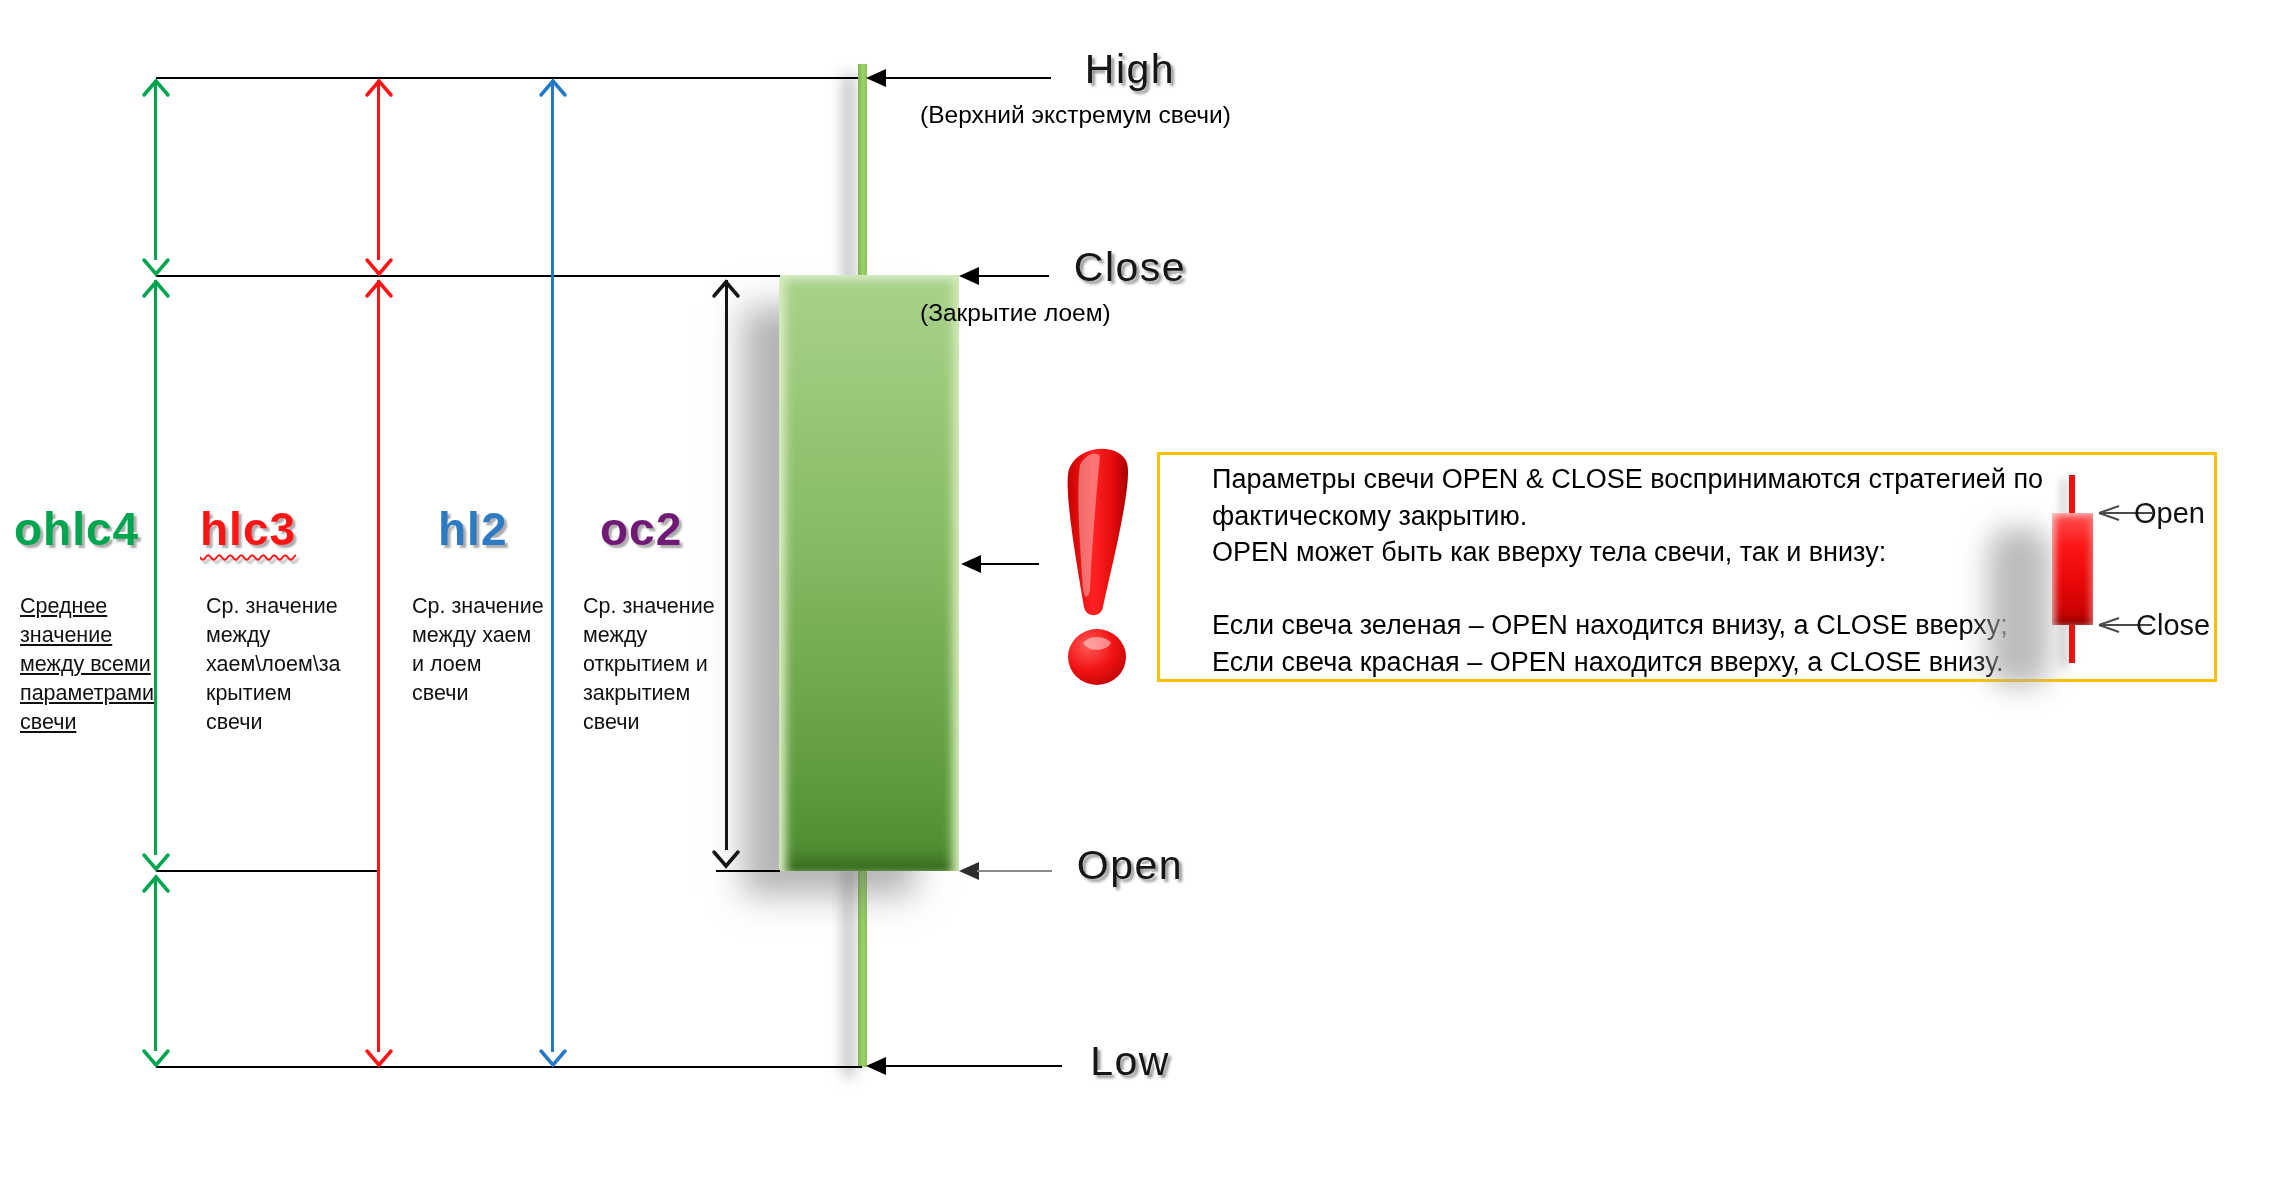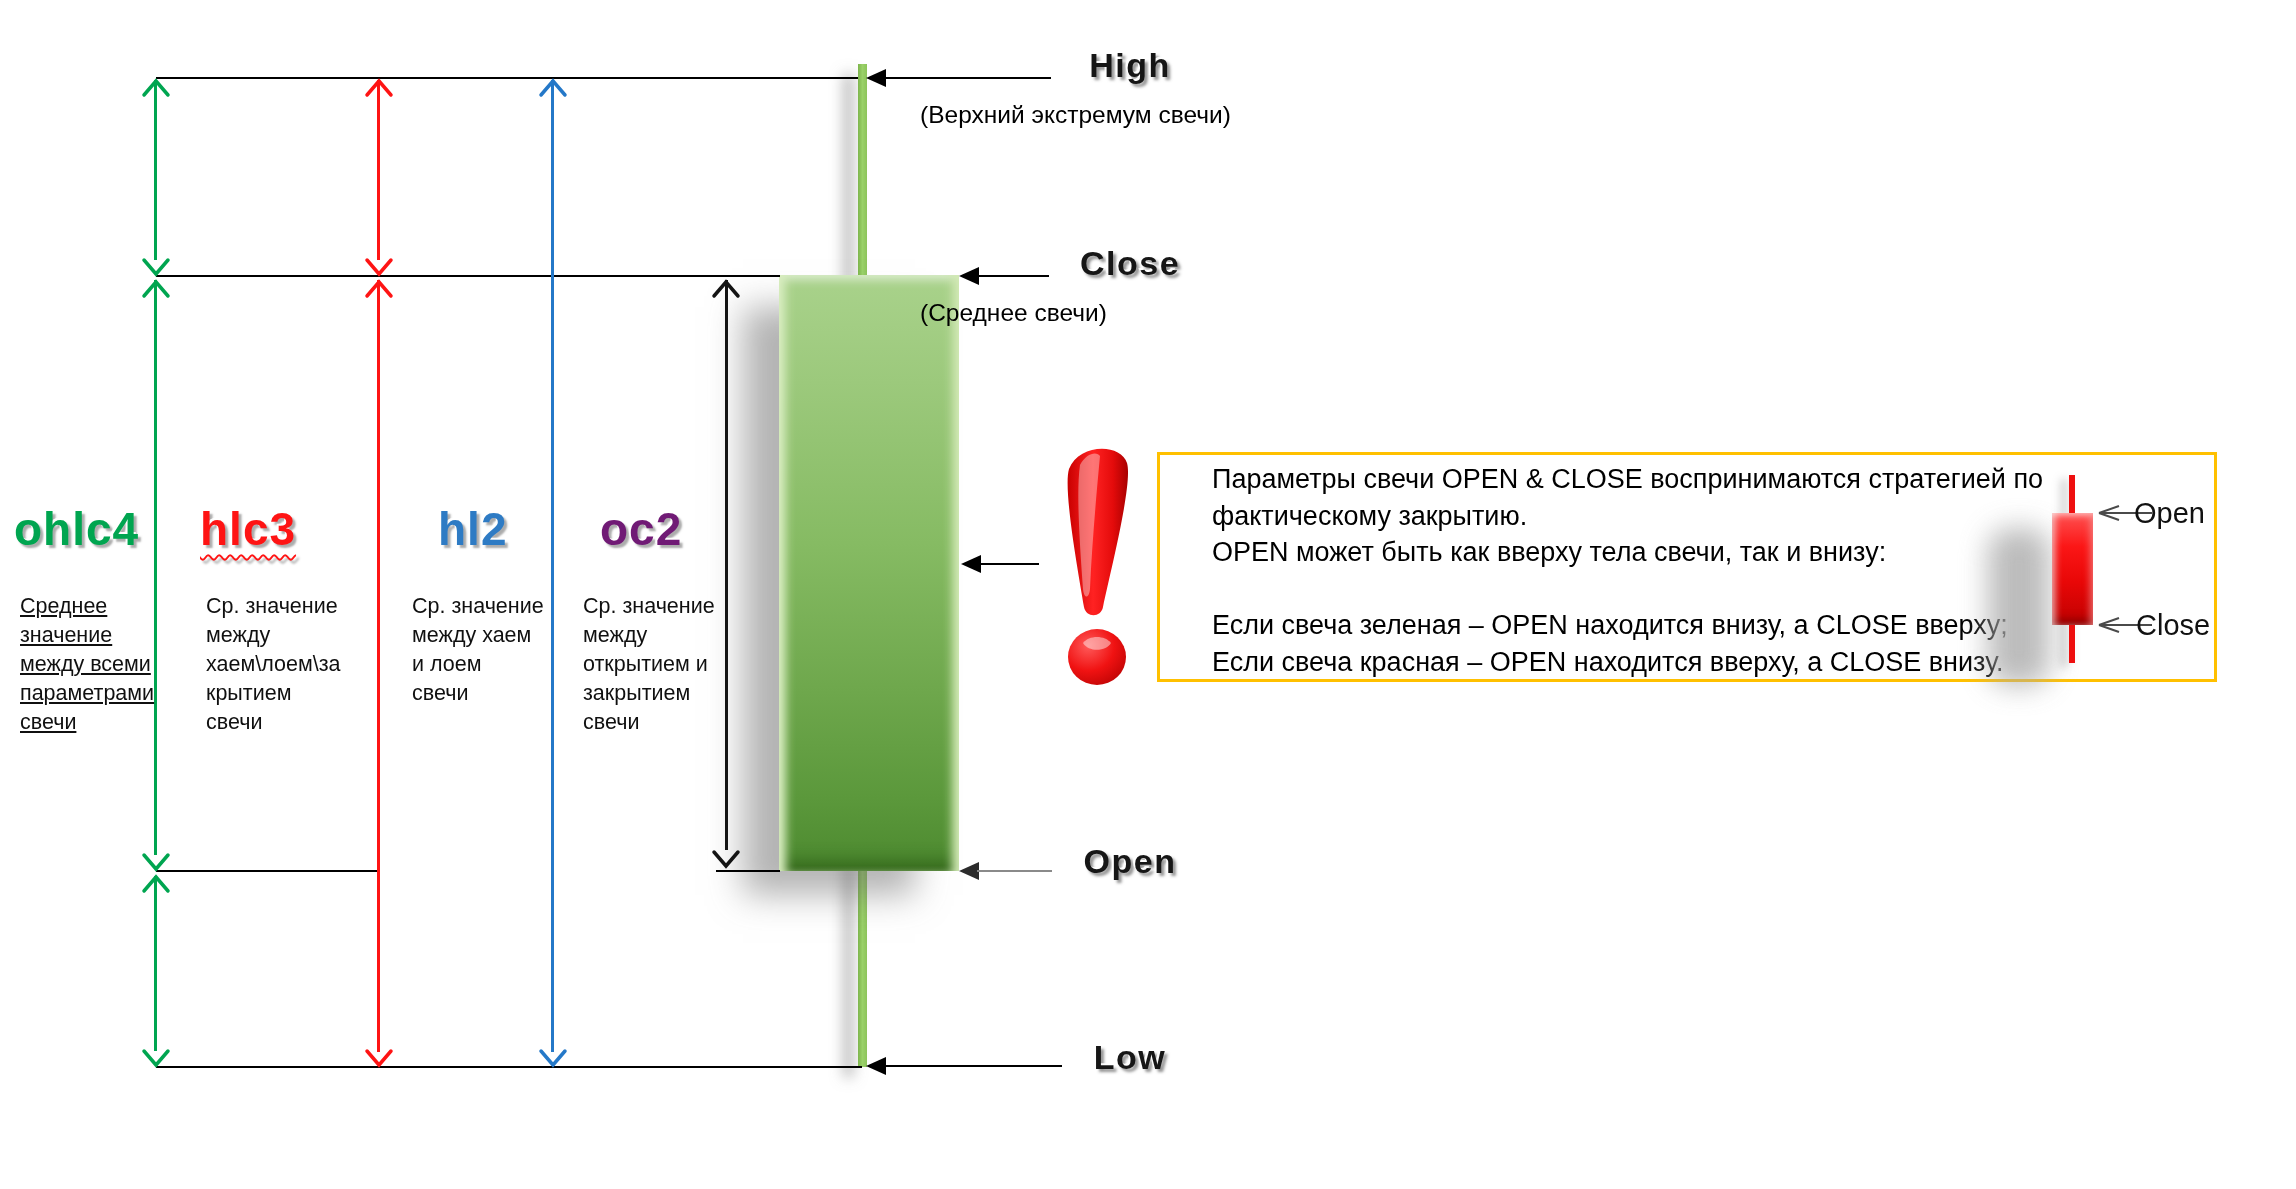--- a/index.html
+++ b/index.html
@@ -36,21 +36,21 @@
     box-shadow:
       inset 12px 0 10px -5px #d9eec0,
       inset -12px 0 10px -5px #d2eab5,
       inset 0 10px 10px -5px rgba(255,255,255,.55),
       inset 0 -16px 18px -7px rgba(20,60,0,.45),
       -40px 28px 32px -4px rgba(105,105,105,.5);
   }
   
   .lvl-label{
     position:absolute;left:920px;width:420px;text-align:center;
-    font-size:34px;font-weight:700;color:#161616;letter-spacing:1.5px;
+    font-size:41px;font-weight:400;color:#161616;letter-spacing:1.5px;
     text-shadow:-2px -2px 0 rgba(255,255,255,.95), 3px 3px 3px rgba(60,60,60,.55);
   }
   .lvl-caption{position:absolute;left:920px;width:420px;text-align:left;font-size:24.5px;color:#000;}
   
   .avg-label{
     position:absolute;font-size:46px;font-weight:700;line-height:1;letter-spacing:1px;
     text-shadow:-2px -2px 0 rgba(255,255,255,.95), 3px 3px 2px rgba(90,90,90,.5);
   }
   .avg-label.squiggle{text-decoration:underline wavy 2px #ff1414;text-underline-offset:9px;}
   .avg-desc{position:absolute;top:592px;width:185px;font-size:21.5px;line-height:29px;color:#101010;white-space:pre-line;}
@@ -154,21 +154,21 @@
   <div class="tri dark" style="left:959px;top:862px;"></div>
   <div class="hline thin gray" style="left:977px;top:870px;width:75px;"></div>
 
   <div class="tri" style="left:866px;top:1057px;"></div>
   <div class="hline" style="left:884px;top:1065px;width:178px;"></div>
 
   <div class="lvl-label" style="top:46px;">High</div>
   <div class="lvl-caption" style="top:101px;">(Верхний экстремум свечи)</div>
 
   <div class="lvl-label" style="top:244px;">Close</div>
-  <div class="lvl-caption" style="top:299px;">(Среднее свечи)</div>
+  <div class="lvl-caption" style="top:299px;">(Закрытие лоем)</div>
 
   <div class="lvl-label" style="top:842px;">Open</div>
 
   <div class="lvl-label" style="top:1038px;">Low</div>
 
   <div class="avg-label" style="left: 14px; top: 506px; color: rgb(0, 165, 80);">ohlc4</div>
   <div class="avg-desc" style="left:20px;text-decoration:underline;">Среднее
 значение
 между всеми
 параметрами

